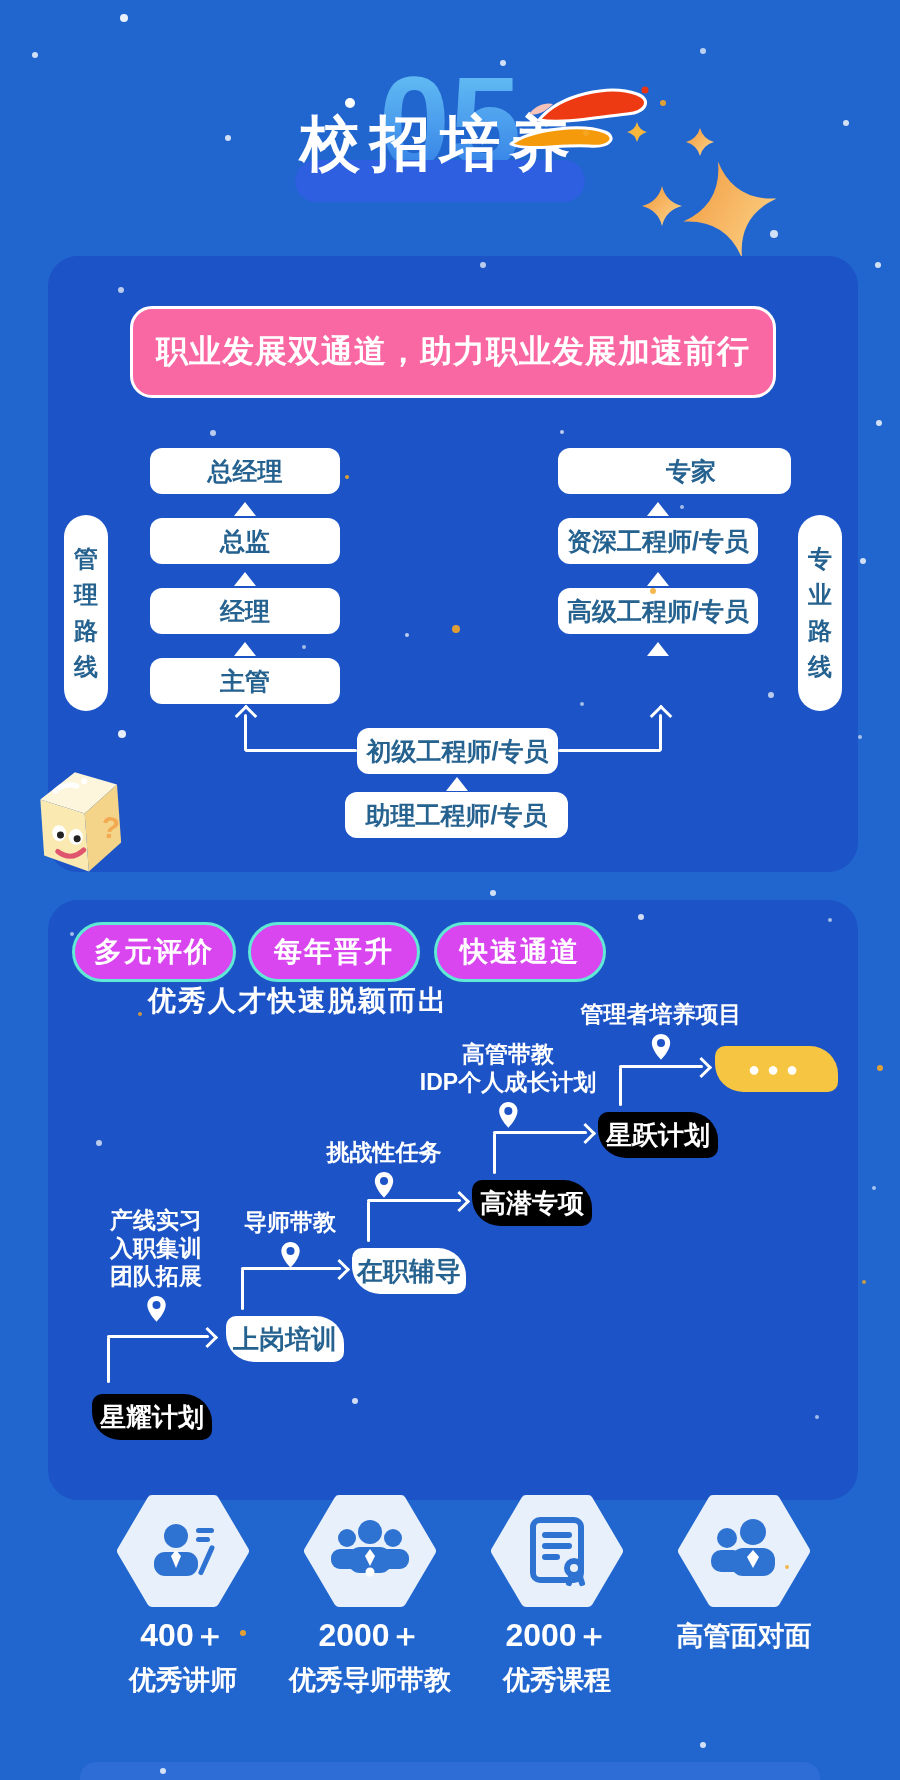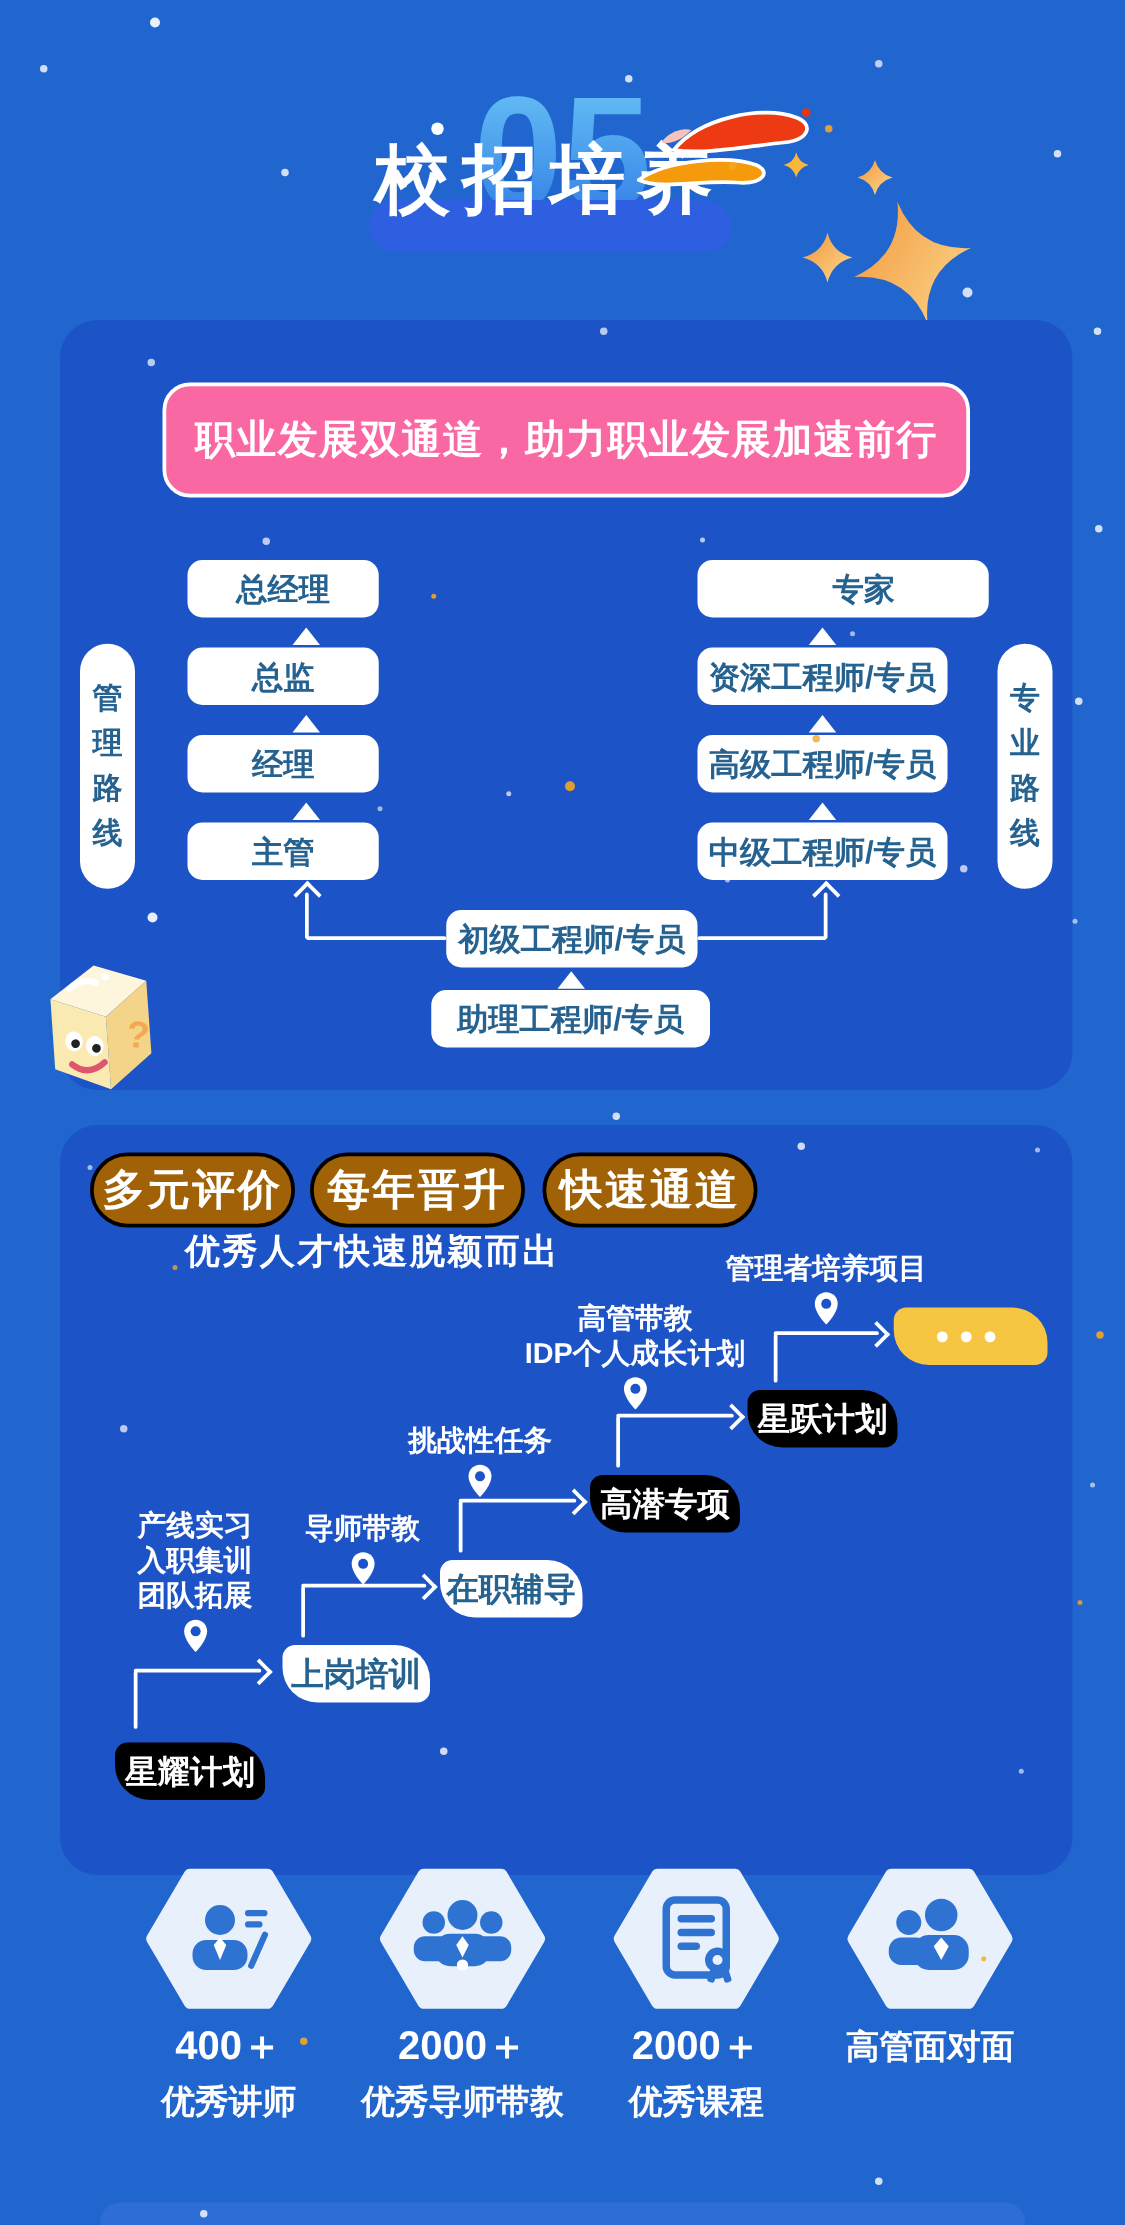--- a/index.html
+++ b/index.html
@@ -14,36 +14,36 @@
   
   .panel{position:absolute;left:48px;width:810px;background:#1c53c6;border-radius:30px;}
   .panel1{top:256px;height:616px;}
   .panel2{top:900px;height:600px;}
   
   .banner{position:absolute;left:50%;transform:translateX(-50%);top:50px;width:640px;height:86px;
           background:#fa68a3;border:3px solid #fff;border-radius:22px;display:flex;align-items:center;
           justify-content:center;color:#fff;font-size:32px;font-weight:800;letter-spacing:1px;}
   .lvl{position:absolute;height:46px;background:#fff;border-radius:12px;display:flex;align-items:center;
        justify-content:center;color:#26628f;font-size:25px;font-weight:800;}
-  .lvl.lcol{left:102px;width:153px;}
+  .lvl.lcol{left:102px;width:190px;}
   .lvl.rcol{left:510px;width:200px;}
   .tri{position:absolute;width:0;height:0;border-left:11px solid transparent;
        border-right:11px solid transparent;border-bottom:14px solid #fff;}
   .track{position:absolute;top:259px;width:44px;height:196px;background:#fff;border-radius:22px;
          display:flex;align-items:center;justify-content:center;}
   .track span{display:block;width:26px;line-height:36px;font-size:24px;font-weight:800;color:#26628f;
               text-align:center;word-break:break-all;}
   .wline{position:absolute;background:#fff;border-radius:2px;}
   .chev-up{position:absolute;width:13px;height:13px;border-left:3.5px solid #fff;border-top:3.5px solid #fff;
            transform:rotate(45deg);}
   .chev-right{position:absolute;width:12px;height:12px;border-top:3px solid #fff;border-right:3px solid #fff;
            transform:rotate(45deg);}
   
-  .pill{position:absolute;top:22px;height:54px;background:#a16207;border:3px solid #000000;border-radius:30px;
-        display:flex;align-items:center;justify-content:center;color:#fff;font-size:34px;font-weight:800;letter-spacing:2px;}
+  .pill{position:absolute;top:22px;height:54px;background:#d946ef;border:3px solid #5eead4;border-radius:30px;
+        display:flex;align-items:center;justify-content:center;color:#fff;font-size:28px;font-weight:800;letter-spacing:2px;}
   .subtitle{position:absolute;left:100px;top:82px;color:#fff;font-size:28px;font-weight:800;letter-spacing:2px;}
   .step{position:absolute;height:46px;display:flex;align-items:center;justify-content:center;
         font-size:26px;font-weight:800;border-radius:10px 28px 10px 28px;}
   .step.yellow{background:#000000;color:#fff;}
   .step.white{background:#fff;color:#26628f;}
   .step.dots{background:#f6c542;color:#fff;font-size:20px;letter-spacing:7px;border-radius:10px 28px 10px 28px;}
   .milestone{position:absolute;transform:translateX(-50%);display:flex;flex-direction:column;
              align-items:center;color:#fff;font-size:23px;font-weight:800;line-height:28px;text-align:center;}
   .milestone svg{margin-top:5px;}
   
@@ -101,21 +101,20 @@
     <div class="lvl lcol" style="top:262px;">总监</div>
     <div class="lvl lcol" style="top:332px;">经理</div>
     <div class="lvl lcol" style="top:402px;">主管</div>
     <div class="tri" style="left:186px;top:246px;"></div>
     <div class="tri" style="left:186px;top:316px;"></div>
     <div class="tri" style="left:186px;top:386px;"></div>
 
     <div class="lvl rcol" style="top:192px;padding-left:33px;">专家</div>
     <div class="lvl rcol" style="top:262px;">资深工程师/专员</div>
     <div class="lvl rcol" style="top:332px;">高级工程师/专员</div>
-    <div class="lvl rcol" style="top:402px;">中级工程师/专员</div>
     <div class="tri" style="left:599px;top:246px;"></div>
     <div class="tri" style="left:599px;top:316px;"></div>
     <div class="tri" style="left:599px;top:386px;"></div>
 
     <div class="track" style="left:16px;">
       <span>管理路线</span>
       </div>
     <div class="track" style="left:750px;">
       <span>专业路线</span>
       </div>

